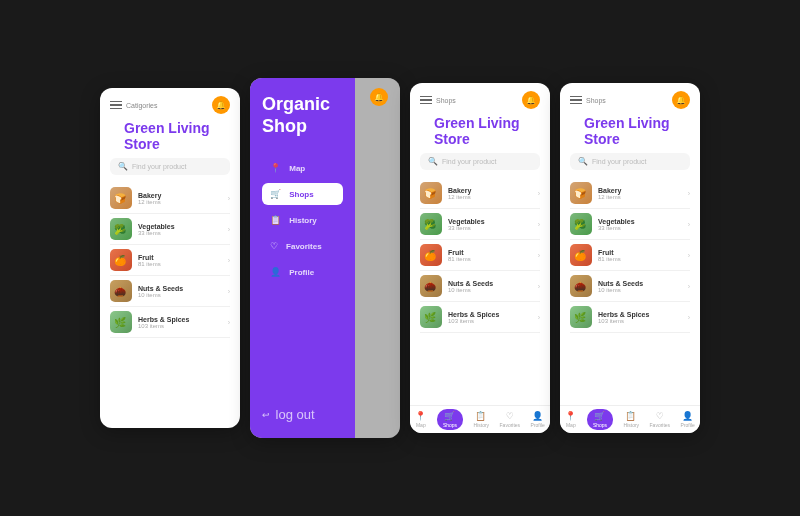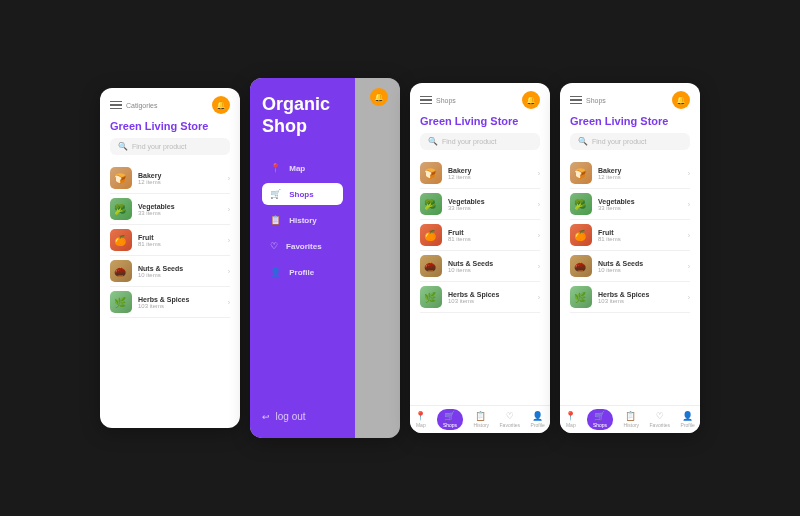--- a/index.html
+++ b/index.html
@@ -67,22 +67,22 @@
       height: 18px;
       background: #ff9800;
       border-radius: 50%;
       display: flex;
       align-items: center;
       justify-content: center;
       color: white;
       font-size: 8px;
     }
     .store-title {
-      padding: 2px 10px 6px;
-      font-size: 11px;
+      padding: 2px 24px 6px;
+      font-size: 14px;
       font-weight: 700;
       color: #7c3aed;
     }
 
     
     .search-bar {
       margin: 0 10px 8px;
       background: #f5f5f5;
       border-radius: 6px;
       padding: 4px 8px;
@@ -253,21 +253,21 @@
       margin-top: auto;
       display: flex;
       align-items: center;
       gap: 6px;
       color: rgba(255,255,255,0.7);
     }
     .drawer-logout-icon {
       font-size: 9px;
     }
     .drawer-logout-label {
-      font-size: 10px;
+      font-size: 13px;
     }
     .drawer-notification {
       position: absolute;
       top: 10px;
       right: 12px;
       width: 18px;
       height: 18px;
       background: #ff9800;
       border-radius: 50%;
       display: flex;

